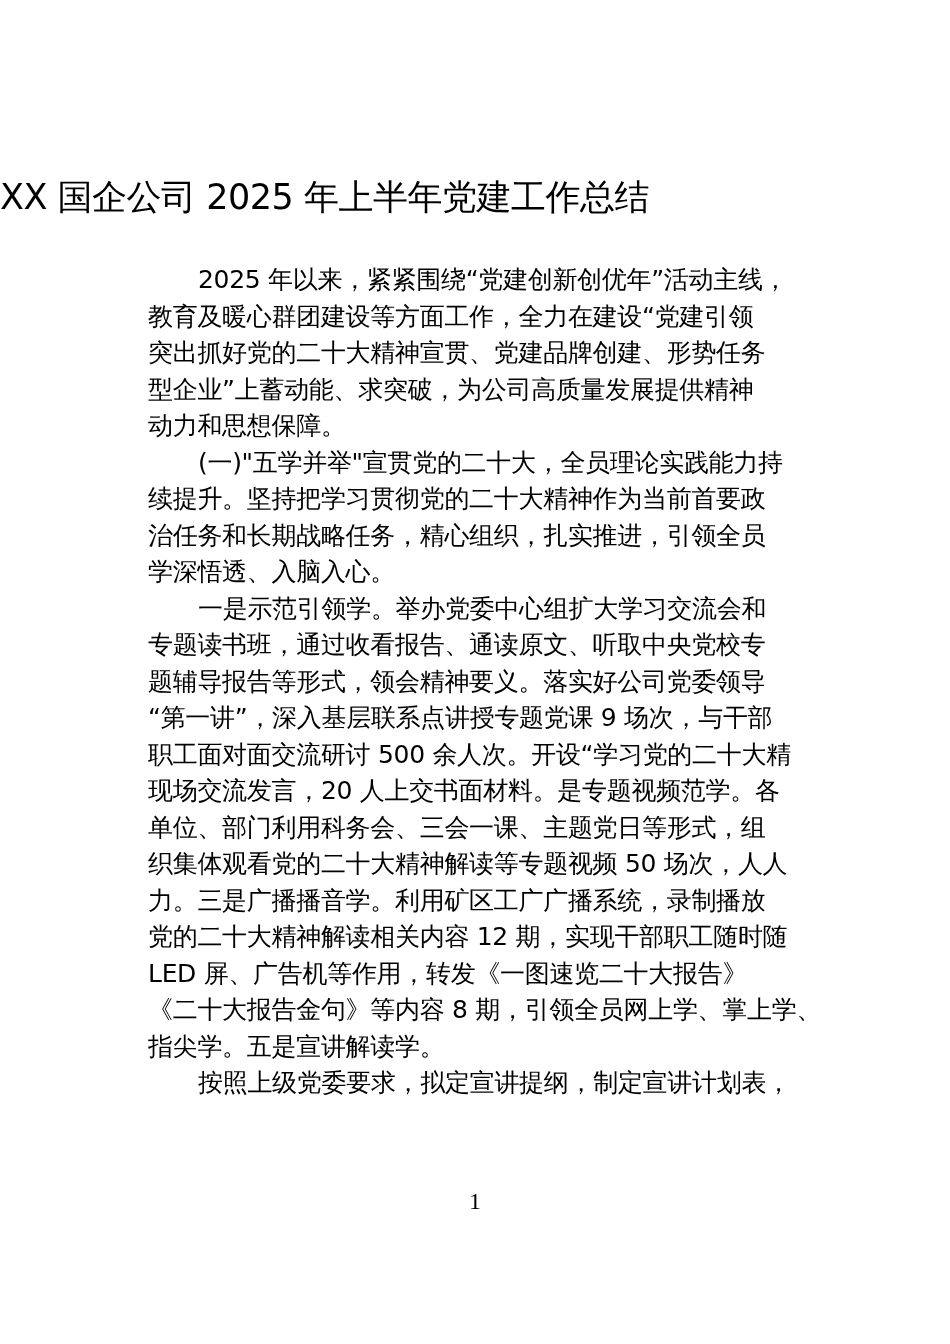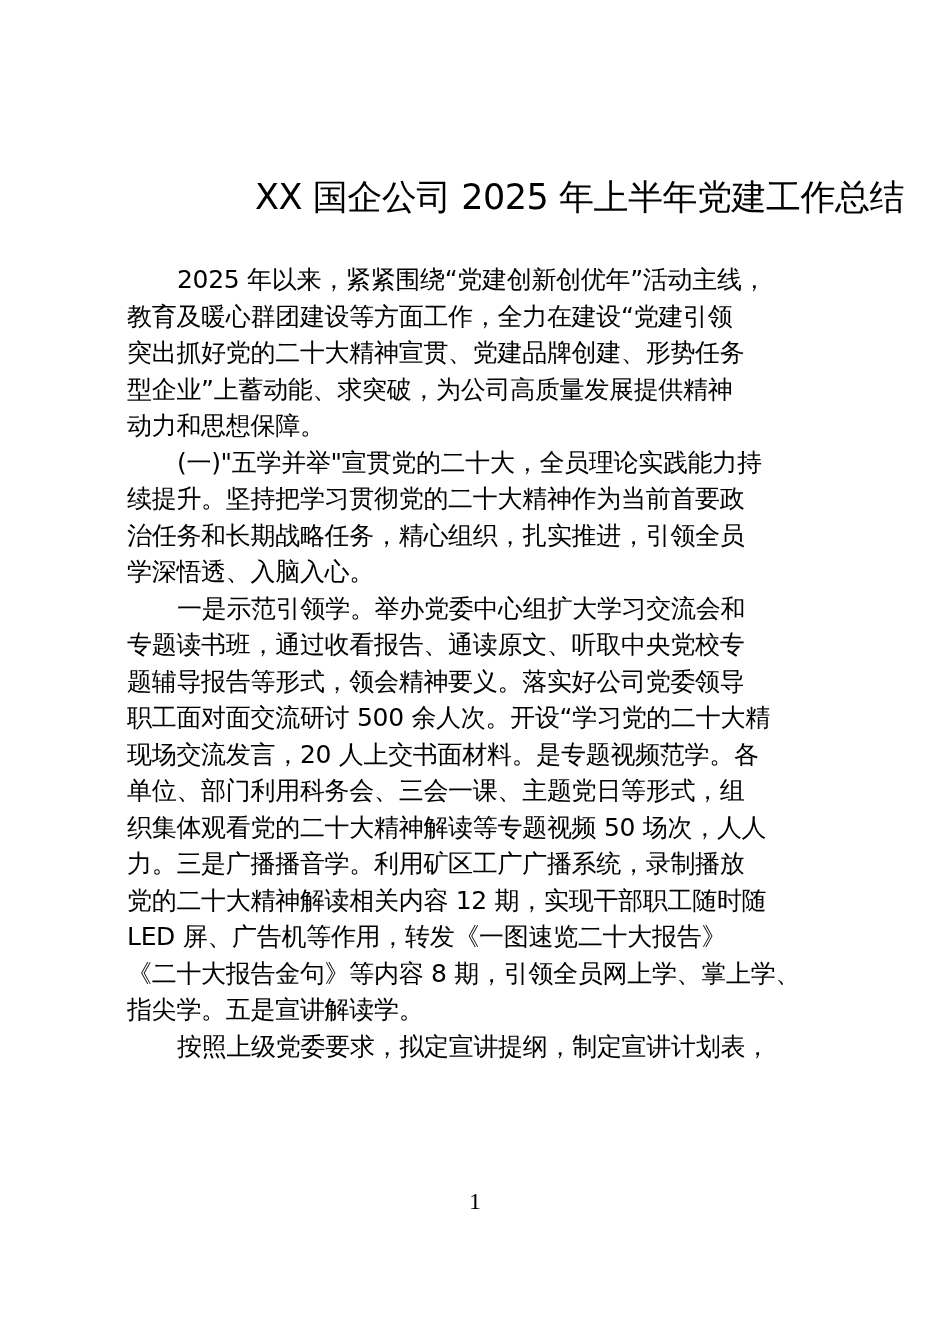--- a/index.html
+++ b/index.html
@@ -1,19 +1,19 @@
 <!DOCTYPE html>
 <html><head>
 <meta charset="utf-8">
 <style>
   html, body { margin: 0; padding: 0; background: #ffffff; }
   body { width: 950px; height: 1344px; position: relative; overflow: hidden; font-family: "DejaVu Sans", sans-serif; color: #000; }
   .page { position: absolute; left: 0; top: 0; width: 950px; height: 1344px; background: #fff; }
-  .title { position: absolute; top: 174px; left: 0; width: 904px; text-align: right; font-size: 35px; line-height: 46px; letter-spacing: -0.5px; white-space: nowrap; }
-  .body-text { position: absolute; left: 127px; top: 262px; width: 680px; }
+  .title { position: absolute; top: 174px; left: 0; width: 904px; text-align: left; font-size: 35px; line-height: 46px; letter-spacing: -0.5px; white-space: nowrap; }
+  .body-text { position: absolute; left: 148px; top: 262px; width: 680px; }
   .line { display: block; height: 36.5px; line-height: 36.5px; font-size: 25px; white-space: nowrap; letter-spacing: -0.3px; }
   .indent { padding-left: 50px; }
   .page-number { position: absolute; top: 1188px; left: 0; width: 950px; text-align: center; font-size: 24px; font-family: "Liberation Serif", serif; }
 </style>
 </head>
 <body>
 
 <div class="page">
   <div class="title">XX 国企公司 2025 年上半年党建工作总结</div>
   <div class="body-text" id="body-text">
@@ -22,20 +22,21 @@
       <span class="line">突出抓好党的二十大精神宣贯、党建品牌创建、形势任务</span>
       <span class="line">型企业”上蓄动能、求突破，为公司高质量发展提供精神</span>
       <span class="line">动力和思想保障。</span>
       <span class="line indent">(一)"五学并举"宣贯党的二十大，全员理论实践能力持</span>
       <span class="line">续提升。坚持把学习贯彻党的二十大精神作为当前首要政</span>
       <span class="line">治任务和长期战略任务，精心组织，扎实推进，引领全员</span>
       <span class="line">学深悟透、入脑入心。</span>
       <span class="line indent">一是示范引领学。举办党委中心组扩大学习交流会和</span>
       <span class="line">专题读书班，通过收看报告、通读原文、听取中央党校专</span>
       <span class="line">题辅导报告等形式，领会精神要义。落实好公司党委领导</span>
+      <span class="line">“第一讲”，深入基层联系点讲授专题党课 9 场次，与干部</span>
       <span class="line">职工面对面交流研讨 500 余人次。开设“学习党的二十大精</span>
       <span class="line">现场交流发言，20 人上交书面材料。是专题视频范学。各</span>
       <span class="line">单位、部门利用科务会、三会一课、主题党日等形式，组</span>
       <span class="line">织集体观看党的二十大精神解读等专题视频 50 场次，人人</span>
       <span class="line">力。三是广播播音学。利用矿区工广广播系统，录制播放</span>
       <span class="line">党的二十大精神解读相关内容 12 期，实现干部职工随时随</span>
       <span class="line">LED 屏、广告机等作用，转发《一图速览二十大报告》</span>
       <span class="line">《二十大报告金句》等内容 8 期，引领全员网上学、掌上学、</span>
       <span class="line">指尖学。五是宣讲解读学。</span>
       <span class="line indent">按照上级党委要求，拟定宣讲提纲，制定宣讲计划表，</span>

